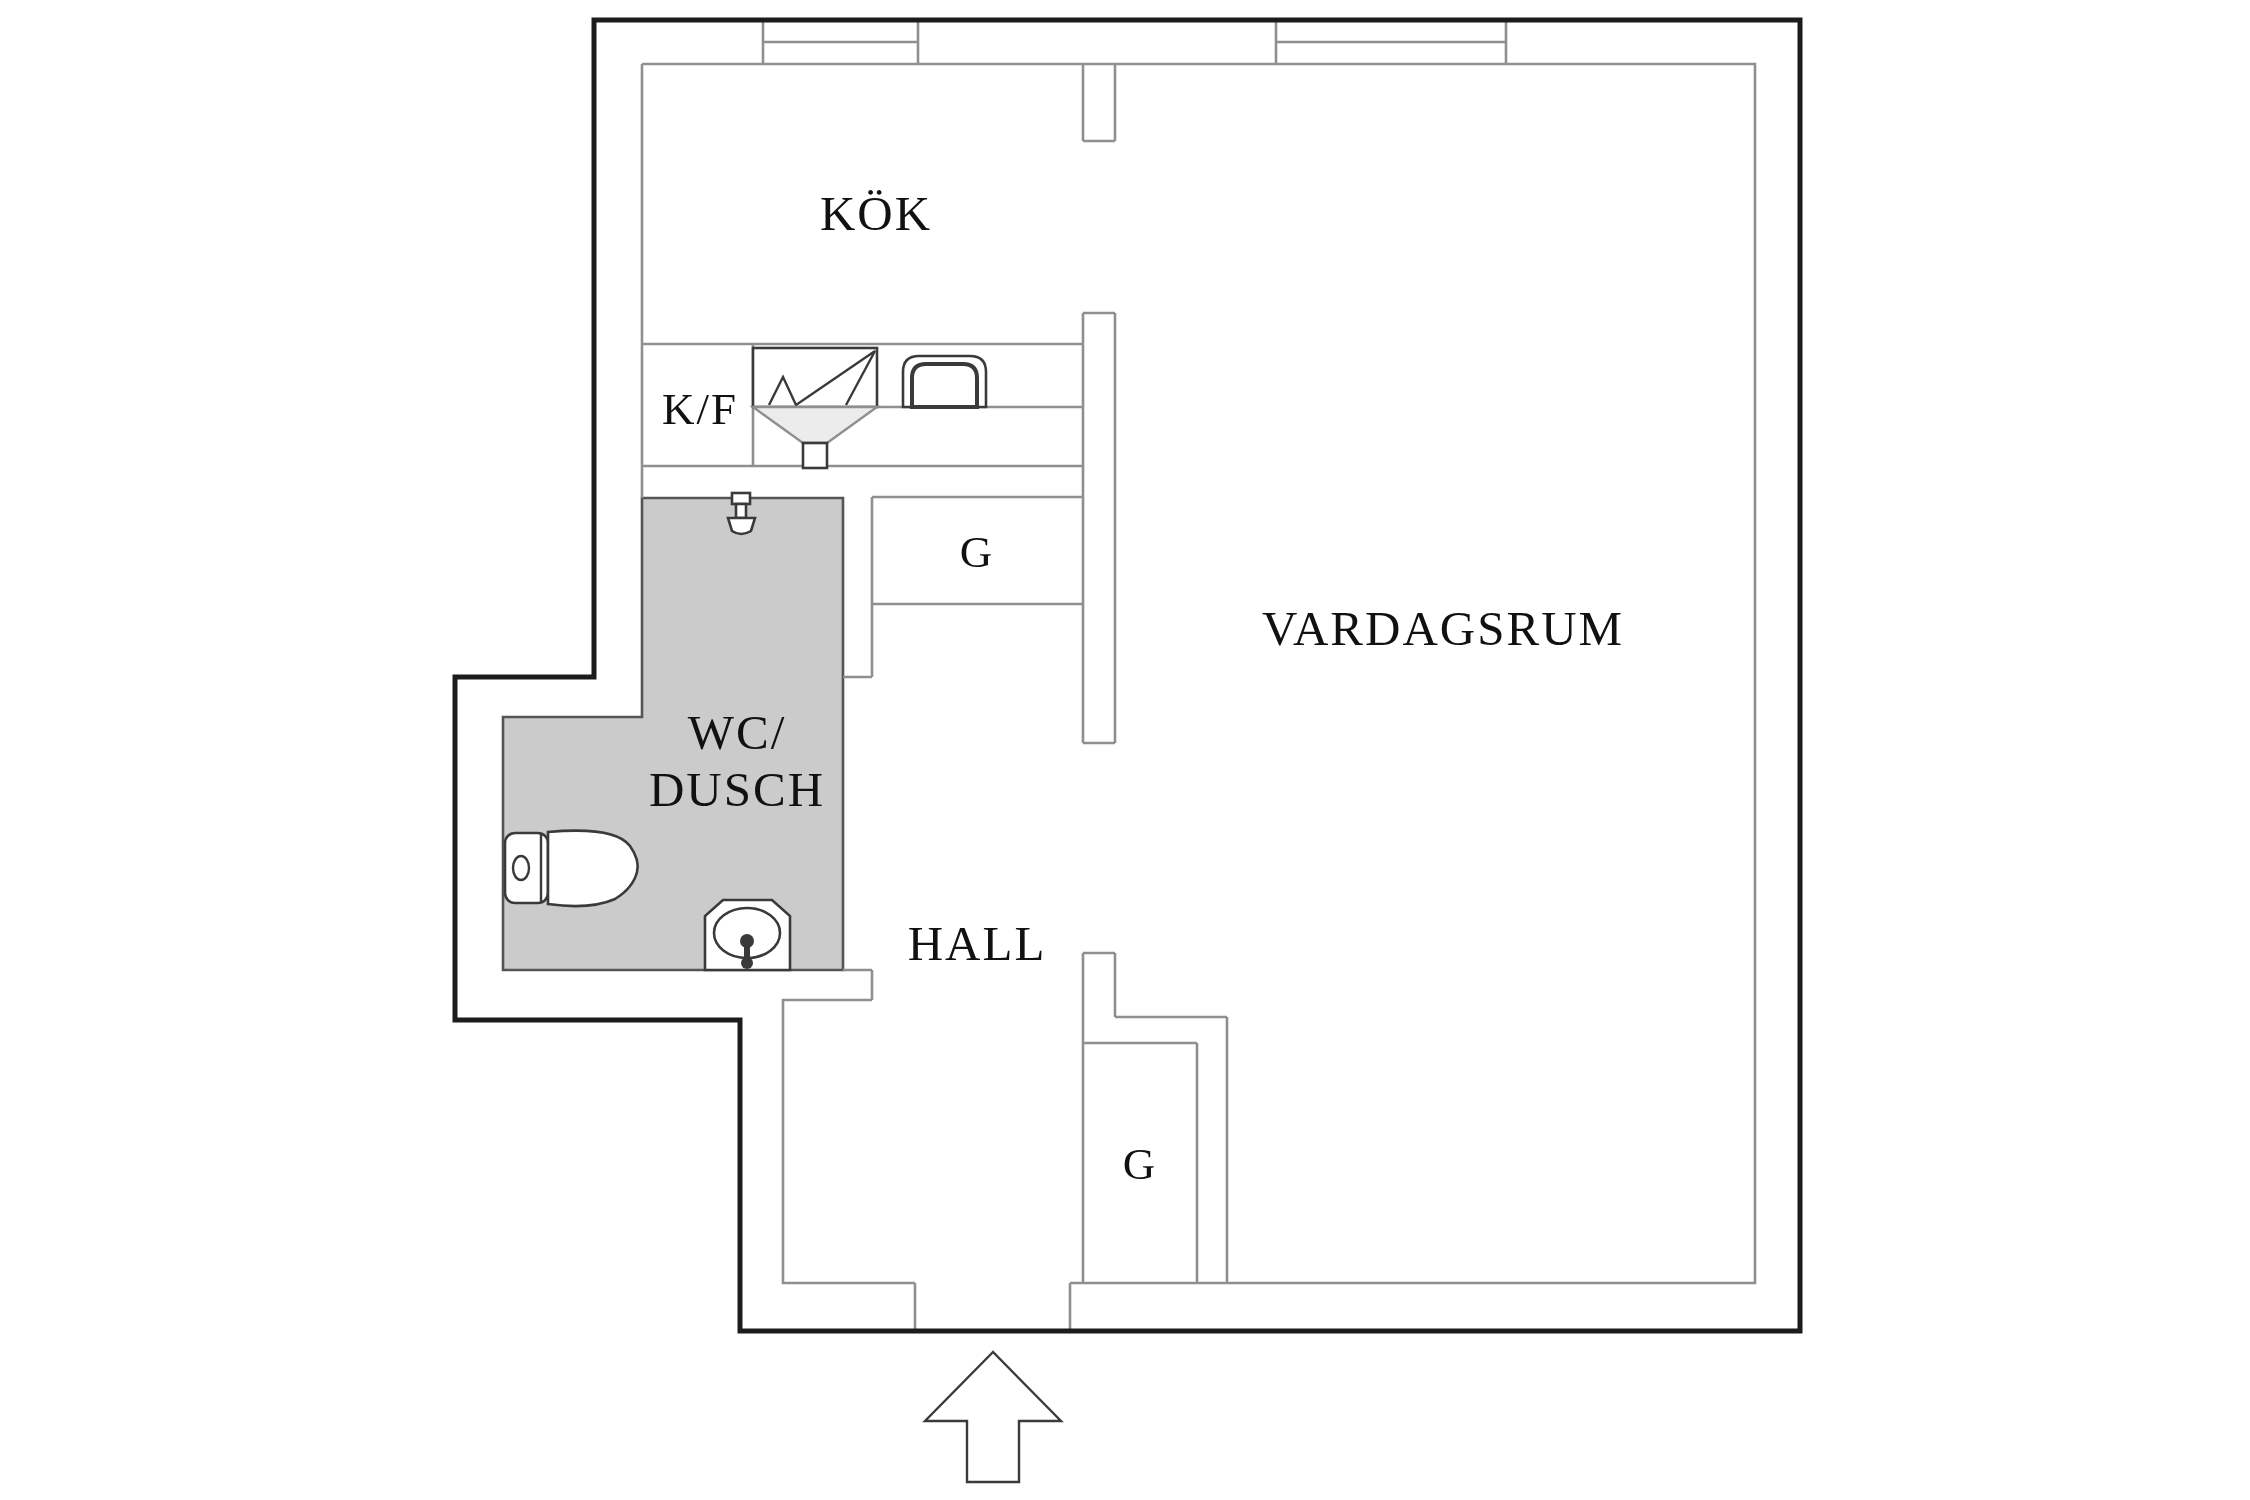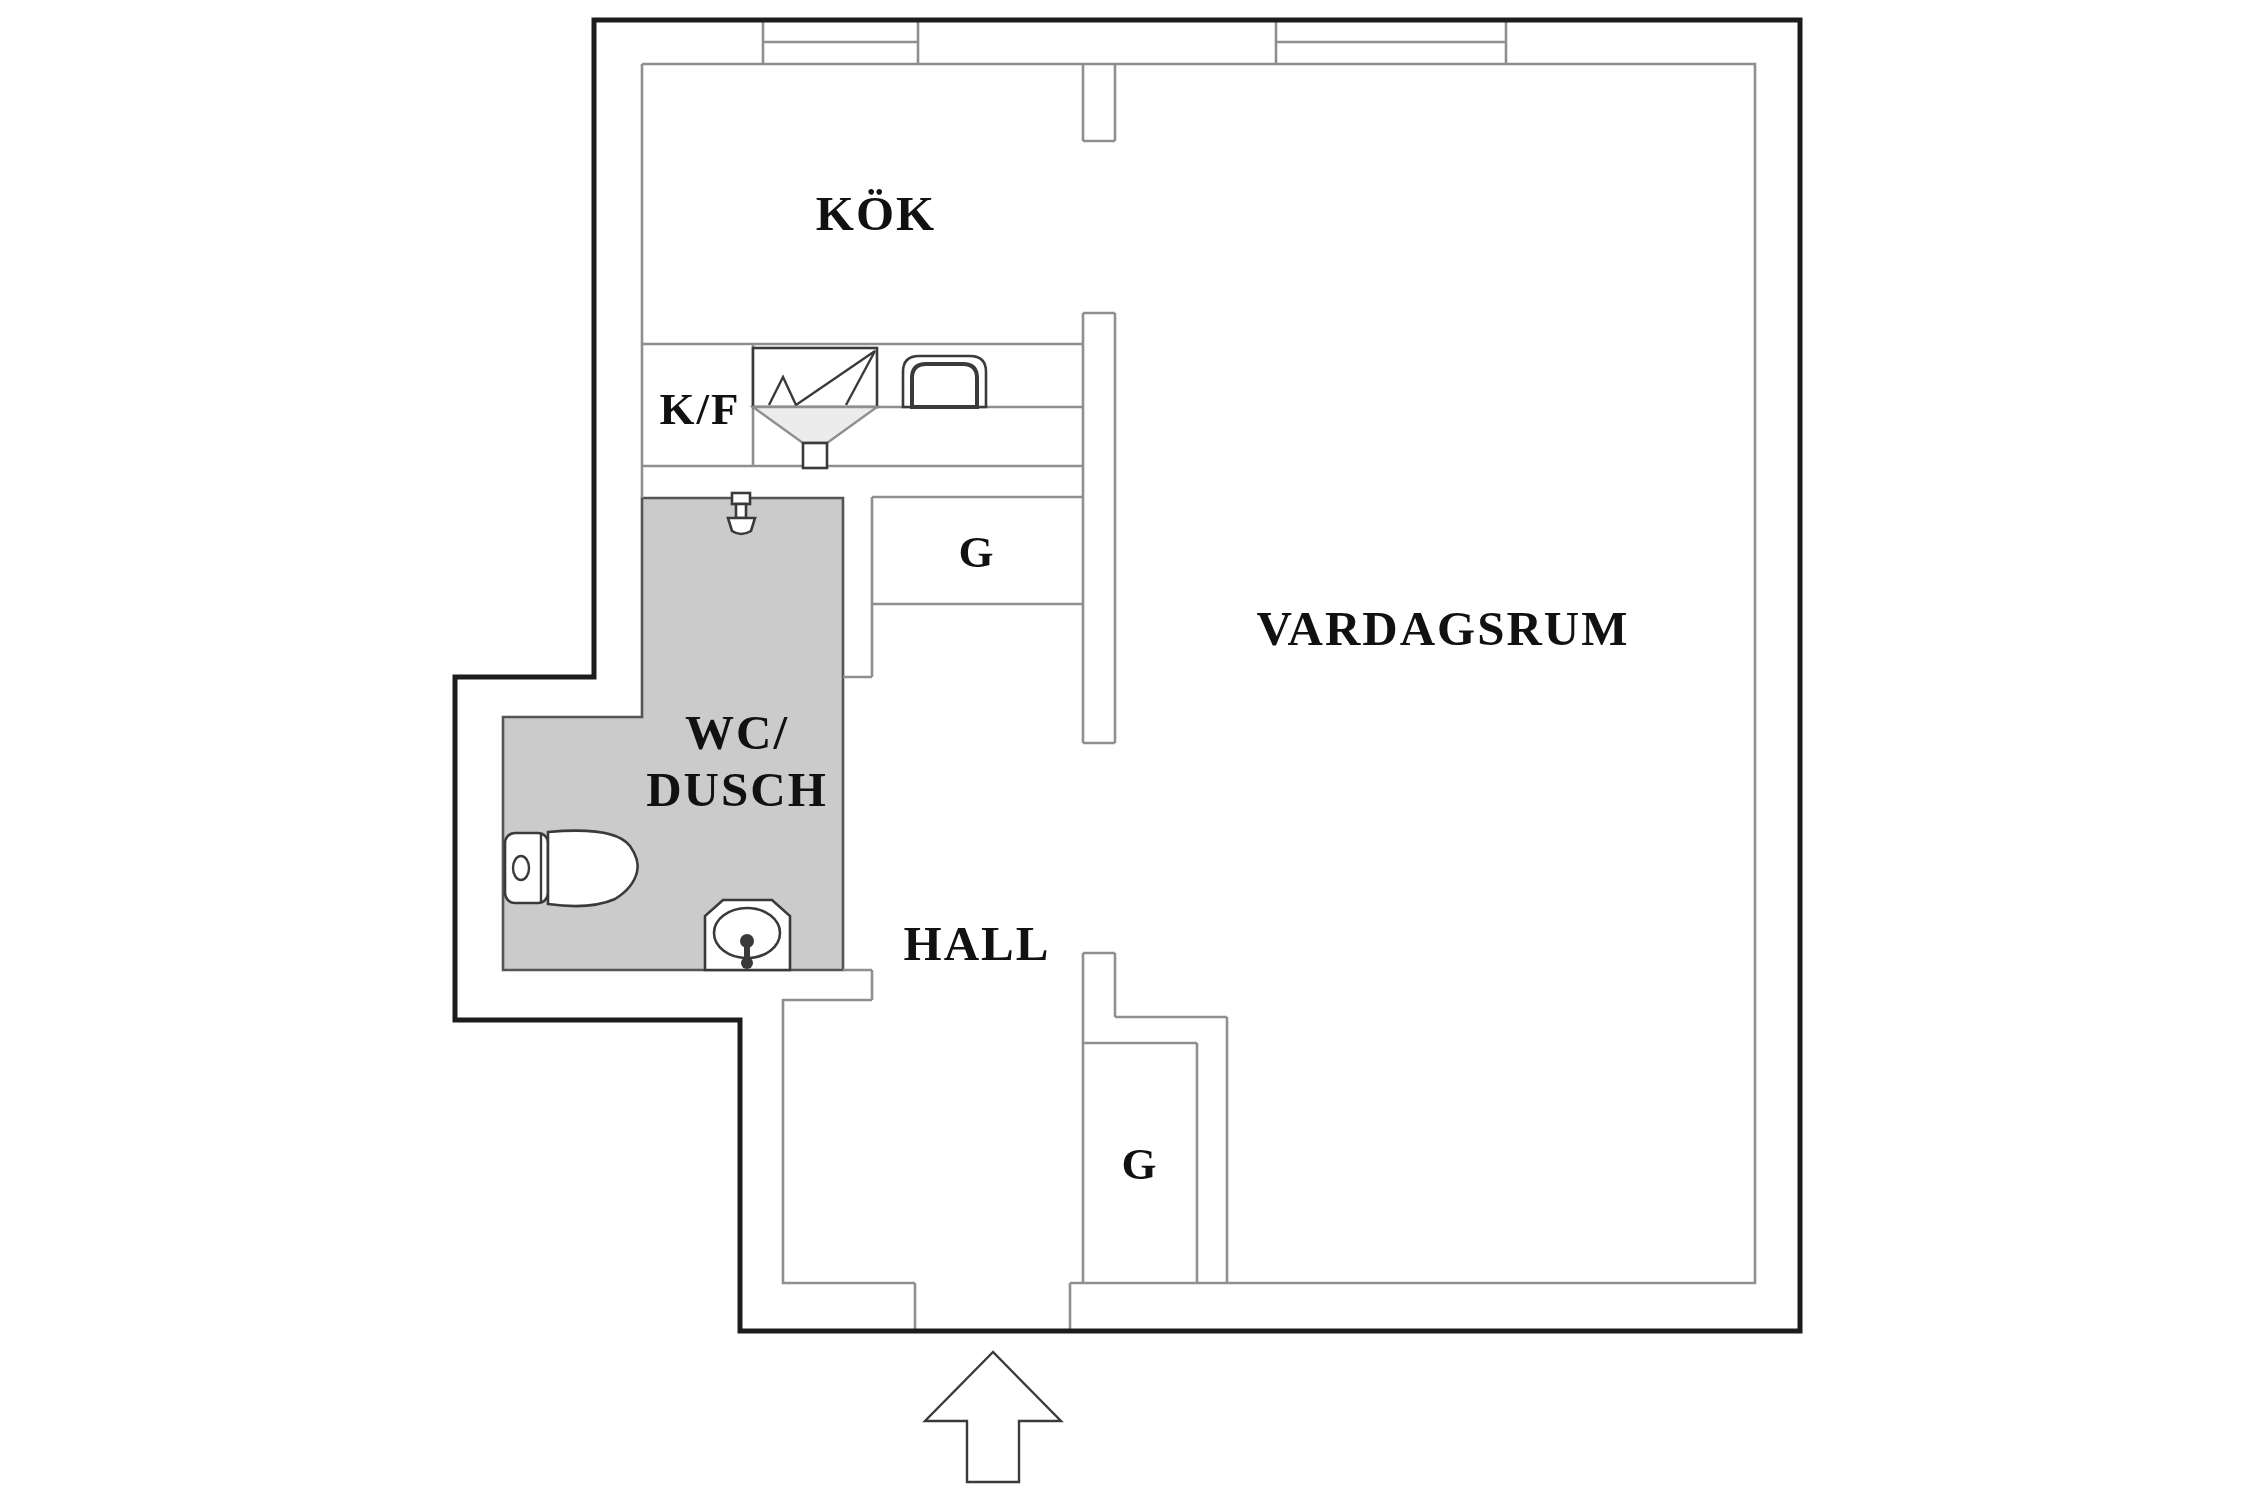--- a/index.html
+++ b/index.html
@@ -1,16 +1,16 @@
 <!DOCTYPE html>
 <html style="--background: #ffffff; --outer-wall: #1c1c1c; --inner-wall: #8f8f8f; --bathroom-fill: #cbcbcb; --bathroom-stroke: #555555; --funnel-fill: #ececec; --fixture-stroke: #3a3a3a; --text: #111111;"><head>
 <meta charset="utf-8">
 <style>
   html,body{margin:0;padding:0;background:var(--background,#fff);width:100%;height:100%;}
-  .stage{width:100vw;height:100vh;display:flex;align-items:flex-start;justify-content:center;background:var(--background,#fff);font-weight:bold;}
+  .stage{width:100vw;height:100vh;display:flex;align-items:flex-start;justify-content:center;background:var(--background,#fff);}
   svg{display:block;width:100%;height:100%;}
   .outer-wall{fill:none;stroke:var(--outer-wall,#1c1c1c);stroke-width:5;stroke-linejoin:miter;}
   .inner-wall{fill:none;stroke:var(--inner-wall,#8f8f8f);stroke-width:2.6;}
   .bath-floor{fill:var(--bathroom-fill,#cbcbcb);stroke:var(--bathroom-stroke,#555);stroke-width:2.6;}
   .fixture{fill:#ffffff;stroke:var(--fixture-stroke,#3a3a3a);stroke-width:2.6;}
   .fixture-thick{fill:#ffffff;stroke:var(--fixture-stroke,#3a3a3a);stroke-width:4;}
   .fixture-line{fill:none;stroke:var(--fixture-stroke,#3a3a3a);stroke-width:2.4;}
   .fixture-dark{fill:var(--fixture-stroke,#3a3a3a);stroke:none;}
   .funnel{fill:var(--funnel-fill,#ececec);stroke:var(--inner-wall,#8f8f8f);stroke-width:2.4;}
   .label{font-family:"Liberation Serif","DejaVu Serif",serif;fill:var(--text,#111);text-anchor:middle;letter-spacing:2px;}

